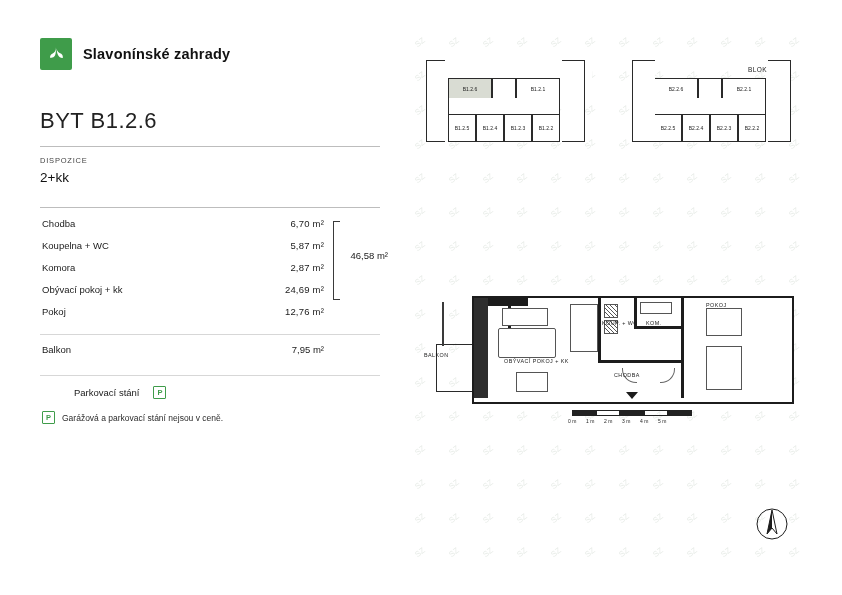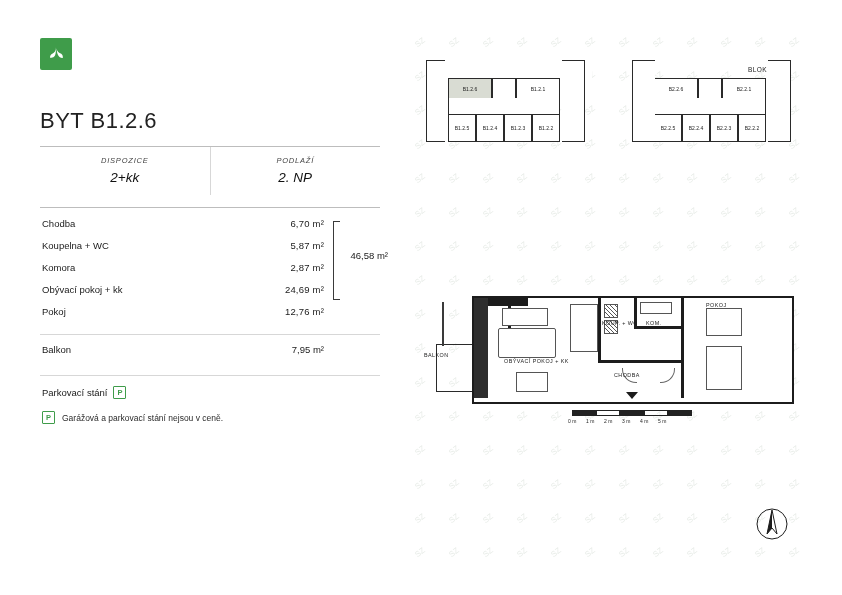--- a/index.html
+++ b/index.html
@@ -30,23 +30,22 @@
   }
 
   .rule{height:1px;background:#bdbdbd;margin-top:12px;}
   .rule.light{background:#d7d7d7;}
 
   
   .specs{
     display:flex;width:100%;margin-top:0;
   }
   .spec{
-    flex:1;padding:9px 0 10px 0;text-align:center;
+    flex:1;padding:9px 0 10px 0;text-align:left;
     border-right:1px solid #d7d7d7;
-    font-style:italic;
   }
   .spec:last-child{border-right:none;}
   .spec .k{font-size:7.5px;letter-spacing:.8px;color:#444;text-transform:uppercase;}
   .spec .v{font-size:13.5px;margin-top:5px;color:#111;}
 
   
   .rooms{margin-top:4px;position:relative;}
   .room{
     display:flex;justify-content:space-between;align-items:baseline;
     font-size:9.5px;color:#1a1a1a;padding:5.5px 0;
@@ -67,21 +66,21 @@
     position:absolute;right:-8px;top:38px;font-size:9.5px;color:#1a1a1a;
   }
 
   .balcony{
     display:flex;justify-content:space-between;align-items:baseline;
     font-size:9.5px;padding:9px 0 8px 2px;
   }
   .balcony .ar{width:72px;text-align:right;padding-right:56px;}
 
   .parking{
-    display:flex;align-items:center;gap:6px;font-size:9.5px;padding:10px 0 0 2px;
+    display:flex;align-items:center;gap:14px;font-size:9.5px;padding:10px 0 0 2px;margin-left:32px;
   }
   .pbox{
     display:inline-flex;align-items:center;justify-content:center;
     width:11px;height:11px;border:1px solid #3f9c4a;color:#3f9c4a;
     font-size:7.5px;line-height:1;border-radius:1px;font-weight:bold;
   }
   .note{
     display:flex;align-items:center;gap:7px;font-size:8.5px;color:#2b2b2b;
     padding:12px 0 0 2px;
   }
@@ -154,34 +153,31 @@
 
   <div class="left">
 
     <div class="brand">
       <div class="brand-mark">
         <svg width="18" height="18" viewBox="0 0 24 24" aria-hidden="true">
           <path d="M12 3c0 5-2 7-5 8.5C4.6 12.8 4 15 4 17c0 0 3.5.5 5.6-1.6C11.6 13.4 12 10 12 3z" fill="#ffffff"></path>
           <path d="M12.6 4.2c1 4.8 3.2 6.4 6.4 7.4 2.1 1.6 2.3 3.8 2 5.7 0 0-3.5.1-5.3-2.3-1.8-2.4-2.6-6-3.1-10.8z" fill="#ffffff"></path>
         </svg>
       </div>
+      <div class="brand-name">Slavonínské zahrady</div>
     </div>
 
     <div class="unit-title">BYT B1.2.6</div>
 
     <div class="rule"></div>
 
     <div class="specs">
       <div class="spec">
         <div class="k">DISPOZICE</div>
         <div class="v">2+kk</div>
-      </div>
-      <div class="spec">
-        <div class="k">PODLAŽÍ</div>
-        <div class="v">2. NP</div>
       </div>
     </div>
 
     <div class="rule"></div>
 
     <div class="rooms">
       <div class="room">
         <span class="nm">Chodba</span>
         <span class="ar">6,70 m²</span>
       </div>

